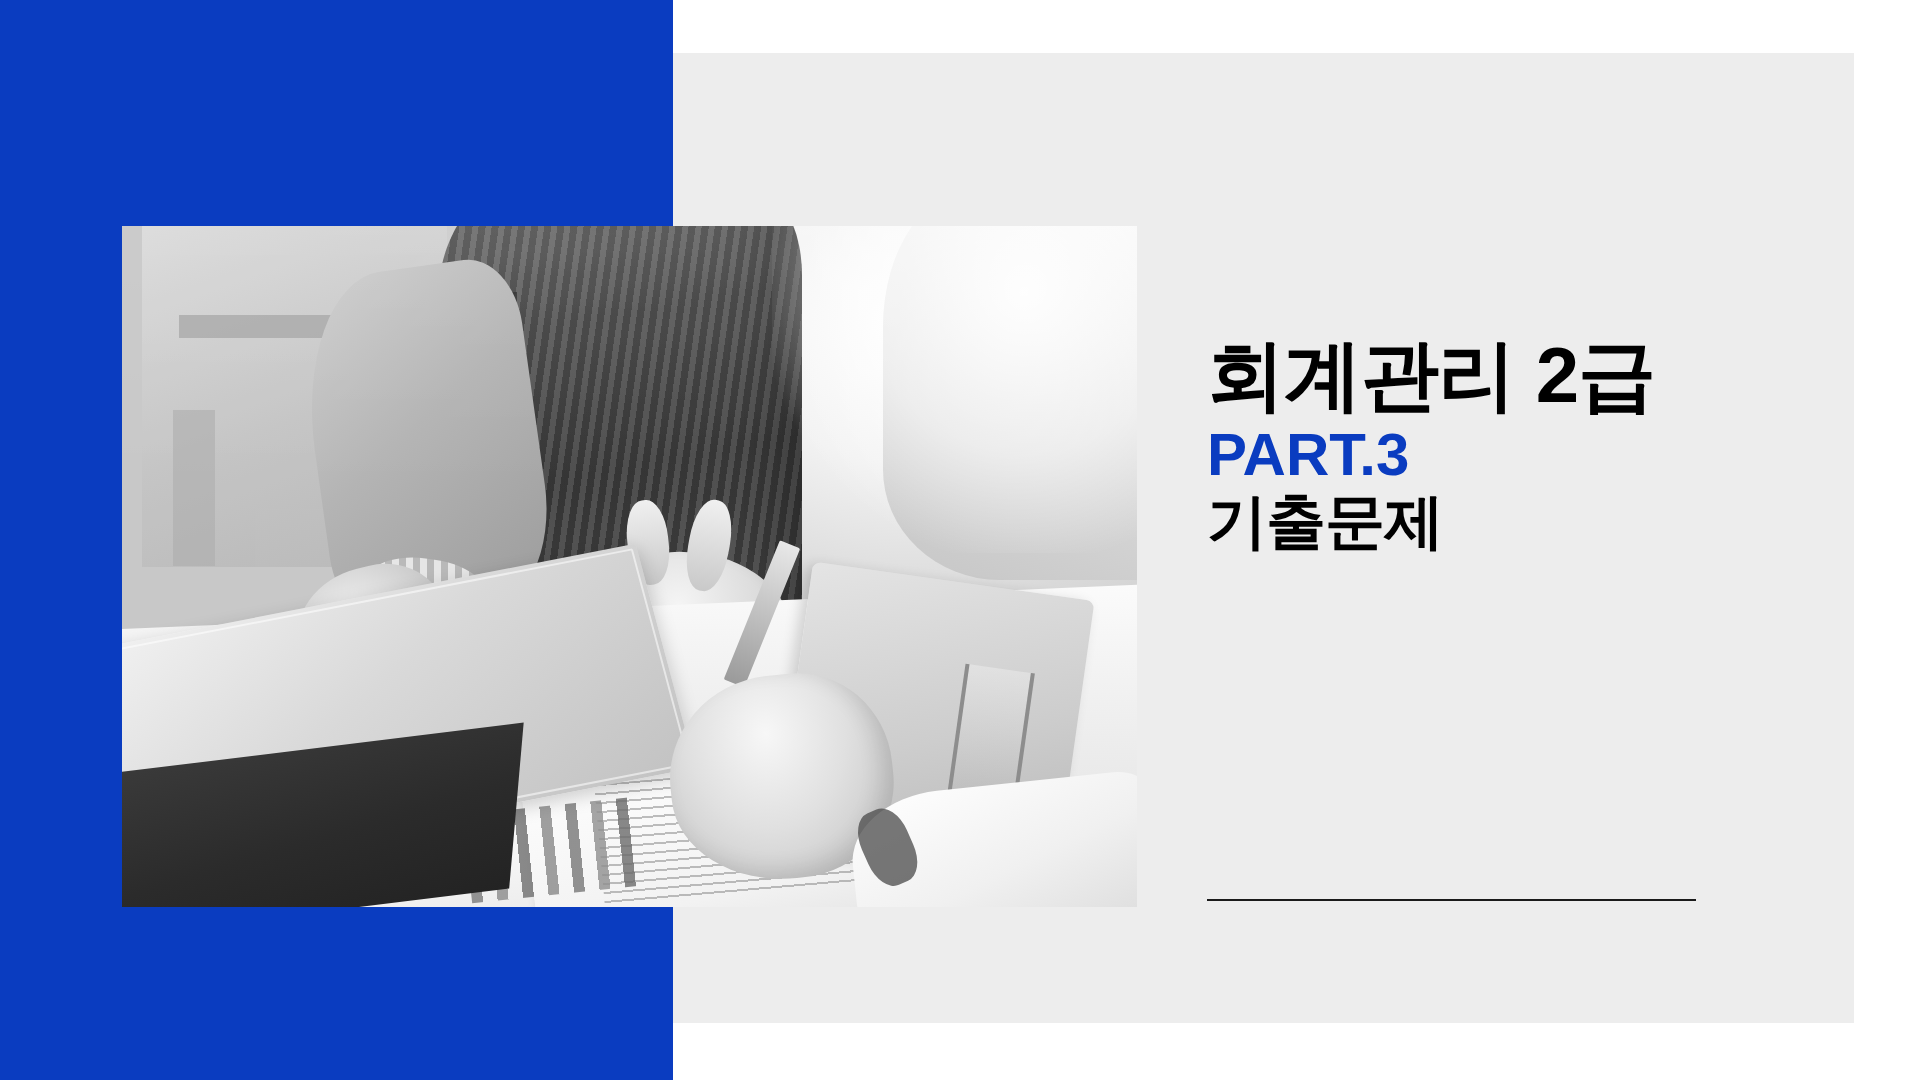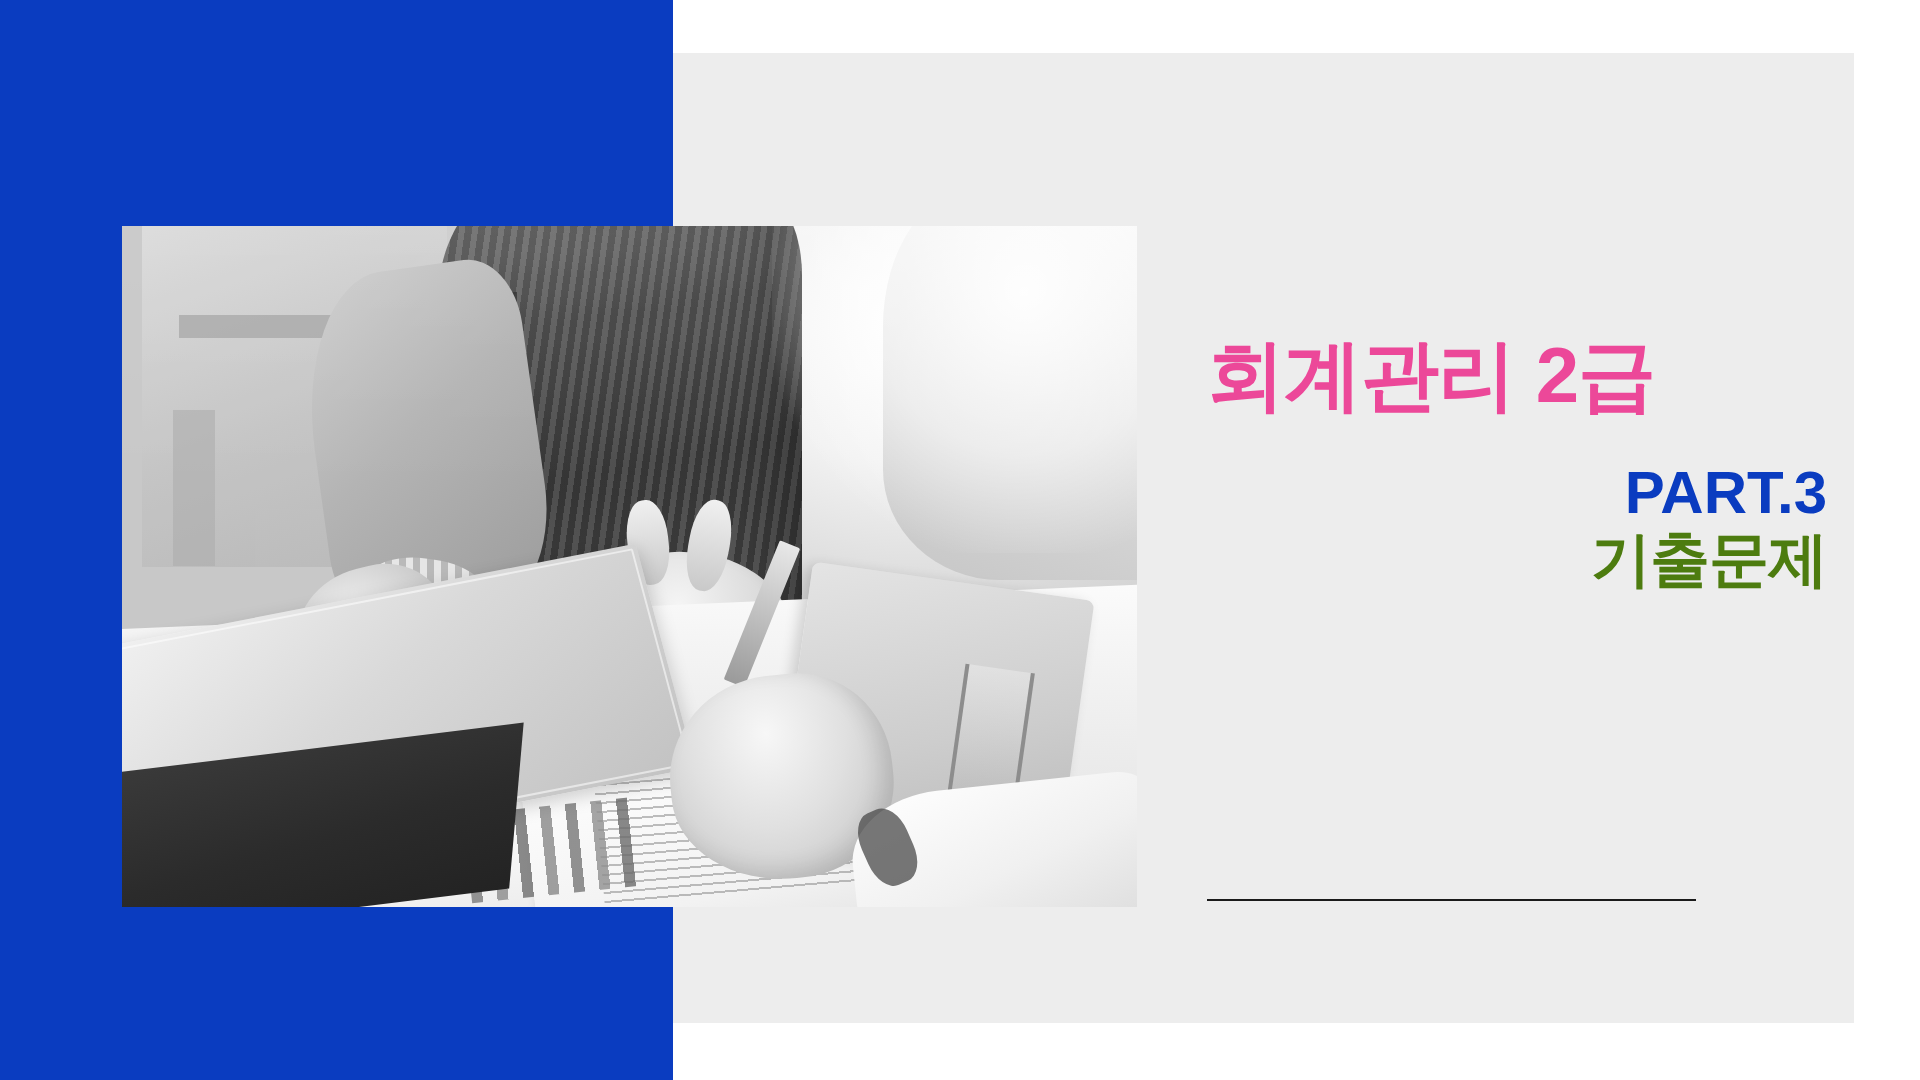--- a/index.html
+++ b/index.html
@@ -415,44 +415,42 @@
     left: 1207px;
     top: 330px;
     width: 620px;
   }
 
   .title-line {
     font-size: 78px;
     font-weight: 700;
     line-height: 1.17;
     letter-spacing: -1px;
-    color: #ec4899;
+    color: #000000;
     white-space: nowrap;
   }
 
   .subtitle-wrap {
-    margin-top: 38px;
-    text-align: right;
   }
 
   .part-label {
     font-size: 60px;
     font-weight: 700;
     line-height: 1.12;
     letter-spacing: 0px;
     color: #0a3cc0;
     white-space: nowrap;
   }
 
   .part-sub {
     font-size: 60px;
     font-weight: 700;
     line-height: 1.12;
     letter-spacing: -1px;
-    color: #4d7c0f;
+    color: #000000;
     white-space: nowrap;
   }
 
   .divider {
     position: absolute;
     left: 1207px;
     top: 899px;
     width: 489px;
     height: 2px;
     background: #1a1a1a;

